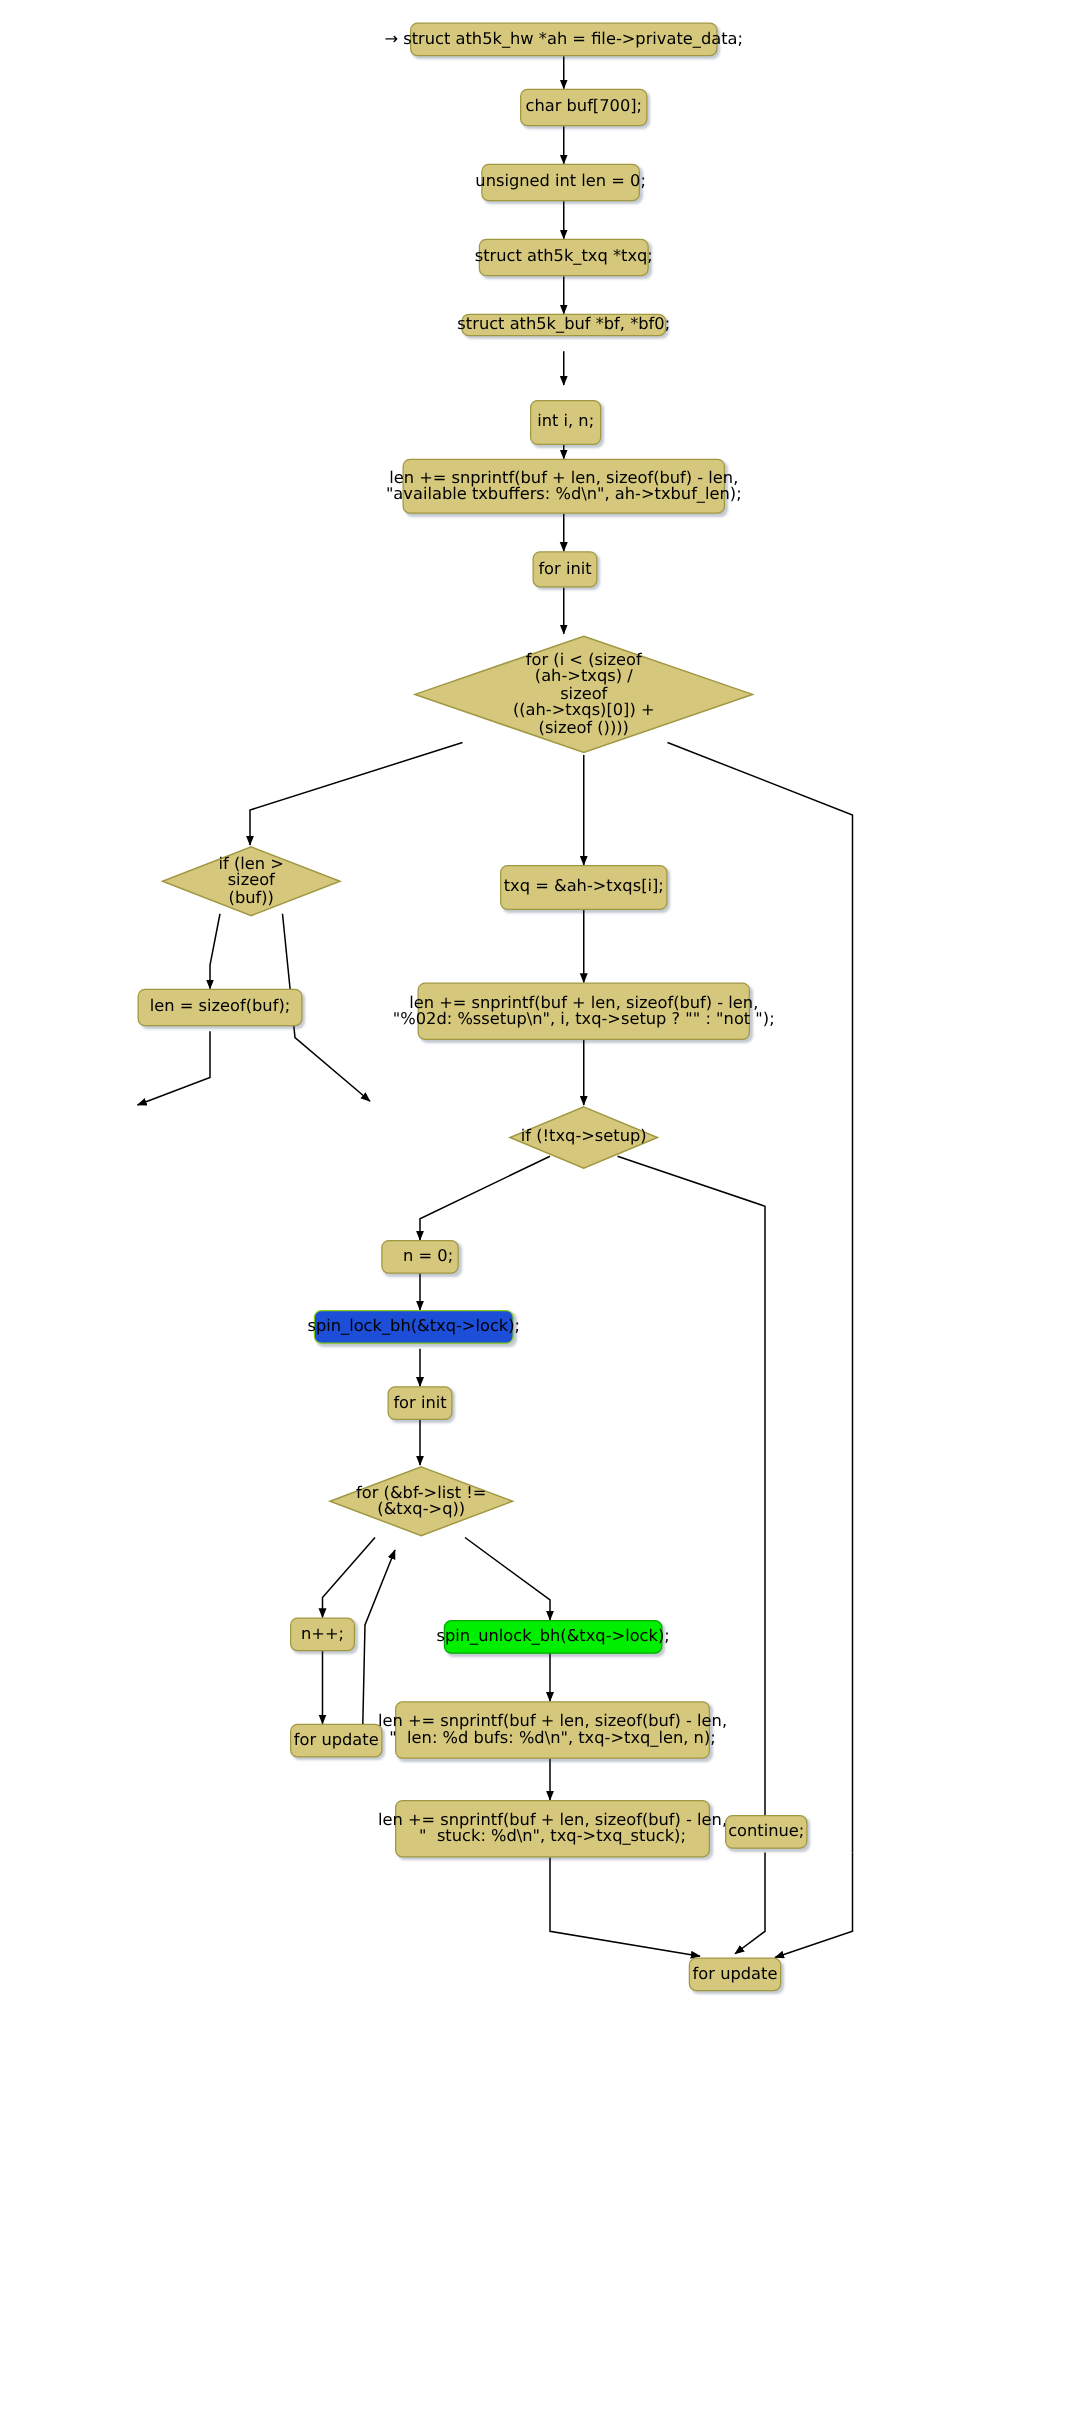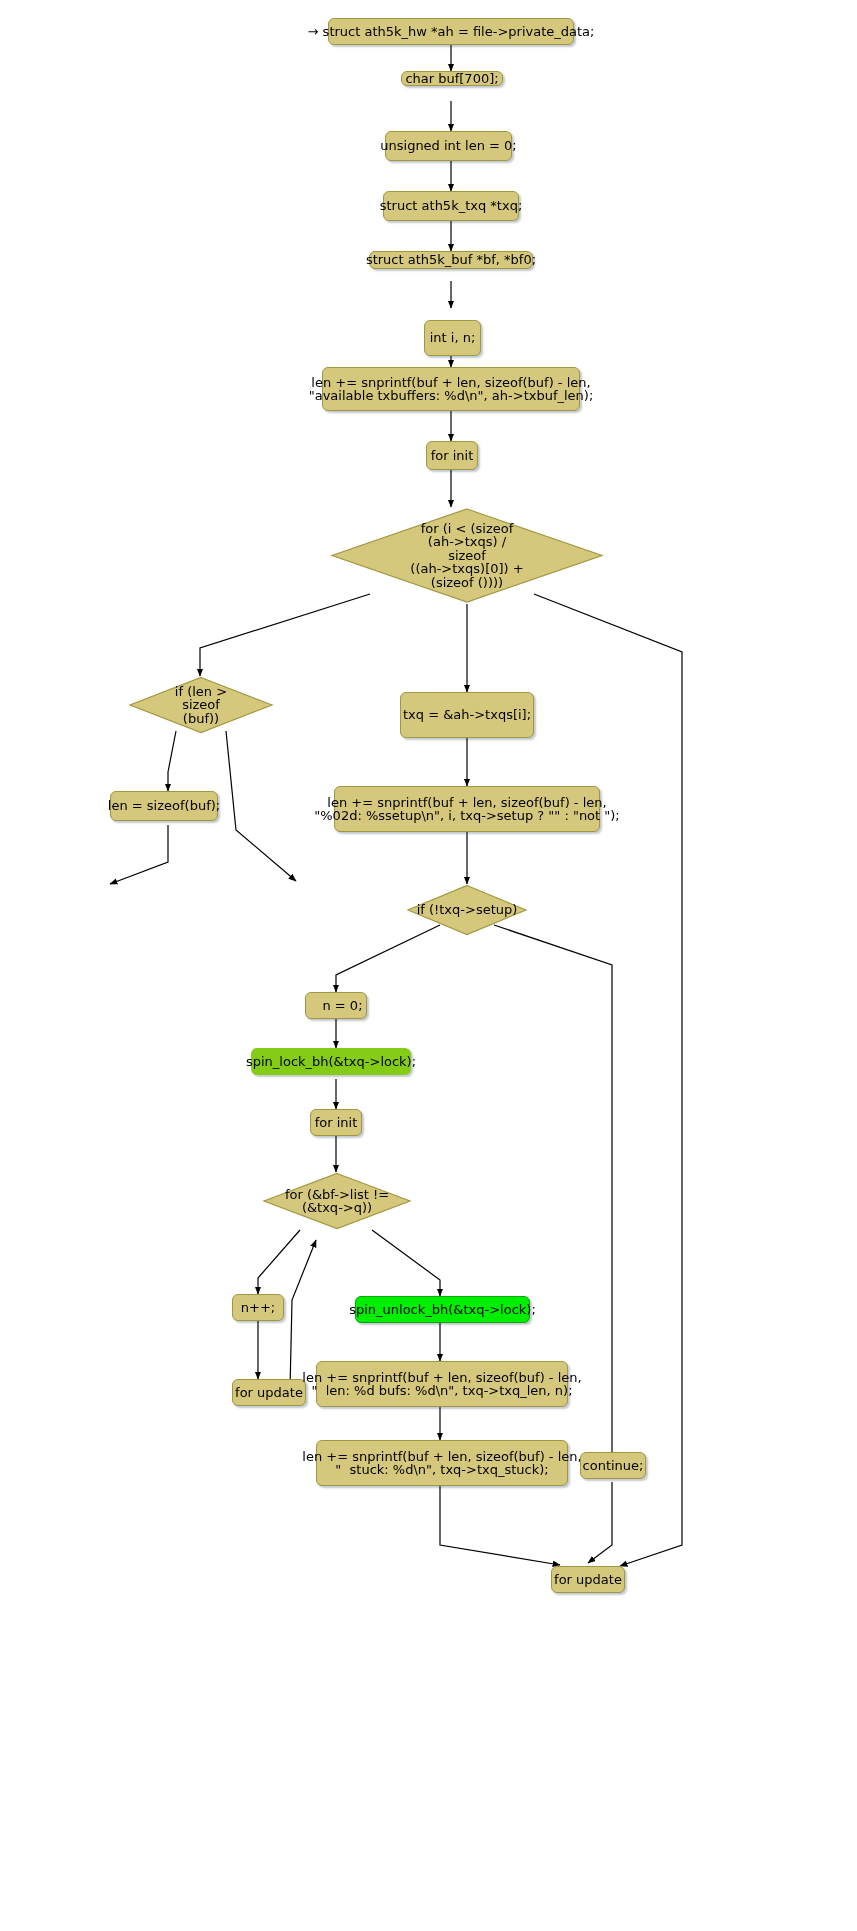--- a/index.html
+++ b/index.html
@@ -35,22 +35,22 @@
   }
   
   .box{
     background:#D5C87C;
     border:1px solid #A09741;
     border-radius:6px;
     box-shadow:2px 2px 2px rgba(40,60,90,0.28);
     padding:3px 8px;
   }
   .box.red{
-    background:#84cc16;
-    border:5px solid #84cc16;
+    background:#1d4ed8;
+    border:1px solid #84cc16;
   }
   .box.green{
     background:#00EE00;
     border:1px solid #00A800;
   }
   
   .diamond{
     background:transparent;
     border:none;
     box-shadow:none;
@@ -132,21 +132,21 @@
       <path d="M440,1486 L440,1545 L560,1565"></path>
 
       <path d="M612,1482 L612,1545 L588,1563"></path>
 
       <path d="M682,1482 L682,1545 L620,1566"></path>
     </g>
   </svg>
 
   <div class="node box" style="left:328px; top:18px; width:246px; height:27px;">→ struct ath5k_hw *ah = file-&gt;private_data;</div>
 
-  <div class="node box" style="left:401px; top:71px; width:102px; height:15px;">char buf[700];</div>
+  <div class="node box" style="left:416px; top:71px; width:102px; height:30px;">char buf[700];</div>
 
   <div class="node box" style="left:385px; top:131px; width:127px; height:30px;">unsigned int len = 0;</div>
 
   <div class="node box" style="left:383px; top:191px; width:136px; height:30px;">struct ath5k_txq *txq;</div>
 
   <div class="node box" style="left:369px; top:251px; width:164px; height:18px;">struct ath5k_buf *bf, *bf0;</div>
 
   <div class="node box" style="left:424px; top:320px; width:57px; height:36px;">int i, n;</div>
 
   <div class="node box" style="left:322px; top:367px; width:258px; height:44px;">len += snprintf(buf + len, sizeof(buf) - len,
@@ -167,23 +167,23 @@
 
   <div class="node diamond" style="left:128px; top:676px; width:146px; height:58px;">
     <svg class="dia-shape" viewBox="0 0 146 58" preserveAspectRatio="none">
       <polygon points="73,1.5 144,29 73,56.5 2,29" fill="#D5C87C" stroke="#A09741" stroke-width="1.2"></polygon>
     </svg>
     <span class="dia-text lbl">if (len &gt;
 sizeof
 (buf))</span>
   </div>
 
-  <div class="node box" style="left:400px; top:692px; width:134px; height:46px;">txq = &amp;ah-&gt;txqs[i];</div>
-
-  <div class="node box" style="left:110px; top:791px; width:108px; height:30px;">len = sizeof(buf);</div>
+  <div class="node box" style="left:400px; top:692px; width:134px; height:36px;">txq = &amp;ah-&gt;txqs[i];</div>
+
+  <div class="node box" style="left:110px; top:791px; width:132px; height:30px;">len = sizeof(buf);</div>
 
   <div class="node box" style="left:334px; top:786px; width:266px; height:46px;">len += snprintf(buf + len, sizeof(buf) - len,
 "%02d: %ssetup\n", i, txq-&gt;setup ? "" : "not ");</div>
 
 
   <div class="node diamond" style="left:406px; top:884px; width:122px; height:52px;">
     <svg class="dia-shape" viewBox="0 0 122 52" preserveAspectRatio="none">
       <polygon points="61,1.5 120,26 61,50.5 2,26" fill="#D5C87C" stroke="#A09741" stroke-width="1.2"></polygon>
     </svg>
     <span class="dia-text lbl">if (!txq-&gt;setup)</span>

